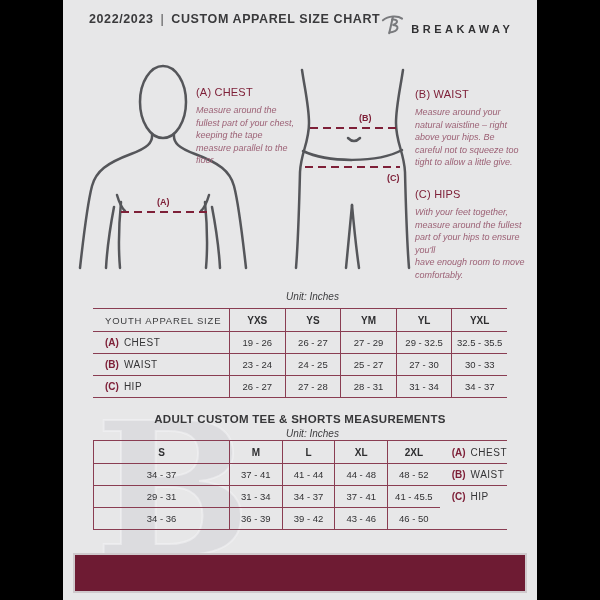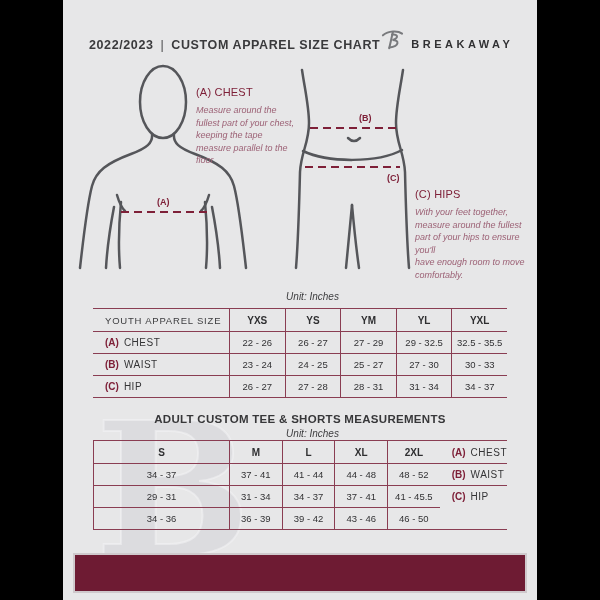--- a/index.html
+++ b/index.html
@@ -11,21 +11,21 @@
   }
   *{box-sizing:border-box;margin:0;padding:0}
   html,body{width:600px;height:600px;overflow:hidden;background:#000;
     font-family:"Liberation Sans",sans-serif;}
   .stage{position:relative;width:600px;height:600px;background:#000;}
   .doc{position:absolute;left:63px;top:0;width:474px;height:600px;
     background:var(--doc-bg);overflow:hidden;}
 
   
   .header{position:absolute;top:0;left:0;right:0;height:52px;
-    display:flex;align-items:flex-end;justify-content:space-between;
+    display:flex;align-items:flex-start;justify-content:space-between;
     padding:12px 26px 0 26px;}
   .header-title{font-size:12.5px;font-weight:bold;letter-spacing:.6px;
     color:var(--ink);white-space:nowrap;}
   .header-title .divider{font-weight:400;margin:0 7px;color:#4a4a4c;}
   .brand{display:flex;align-items:center;gap:6px;}
   .brand-name{font-size:11px;font-weight:bold;letter-spacing:3.5px;color:#313133;margin-top:8px;}
 
   
   .diagram{position:absolute;top:55px;left:0;}
   .body-line{fill:none;stroke:#55565a;stroke-width:2.5;stroke-linecap:round;}
@@ -129,40 +129,44 @@
       <path class="dash-line" d="M242 112 H 337"></path>
       <text class="svg-label" x="94" y="150">(A)</text>
       <text class="svg-label" x="296" y="66">(B)</text>
       <text class="svg-label" x="324" y="126">(C)</text>
     </svg>
 
     <div class="anno anno-chest">
       <h3>(A) CHEST</h3>
       <p>Measure around the fullest part of your chest, keeping the tape measure parallel to the floor</p>
     </div>
+    <div class="anno anno-waist">
+      <h3>(B) WAIST</h3>
+      <p>Measure around your natural waistline – right above your hips. Be careful not to squeeze too tight to allow a little give.</p>
+    </div>
     <div class="anno anno-hips">
       <h3>(C) HIPS</h3>
       <p>With your feet together, measure around the fullest part of your hips to ensure you'll
 have enough room to move comfortably.</p>
     </div>
 
     <div class="sec-unit youth-unit">Unit: Inches</div>
     <div class="size-table youth-grid">
       <div class="cell lbl head-lbl">YOUTH APPAREL SIZE</div>
       <div class="cell head-size">YXS</div>
       <div class="cell head-size">YS</div>
       <div class="cell head-size">YM</div>
       <div class="cell head-size">YL</div>
       <div class="cell head-size">YXL</div>
 
       <div class="cell lbl row-lbl">
         <span class="prefix">(A)</span>
         <span class="lbl-text">CHEST</span>
       </div>
-      <div class="cell val">22 - 26</div>
+      <div class="cell val">19 - 26</div>
       <div class="cell val">26 - 27</div>
       <div class="cell val">27 - 29</div>
       <div class="cell val">29 - 32.5</div>
       <div class="cell val">32.5 - 35.5</div>
 
       <div class="cell lbl row-lbl">
         <span class="prefix">(B)</span>
         <span class="lbl-text">WAIST</span>
       </div>
       <div class="cell val">23 - 24</div>

